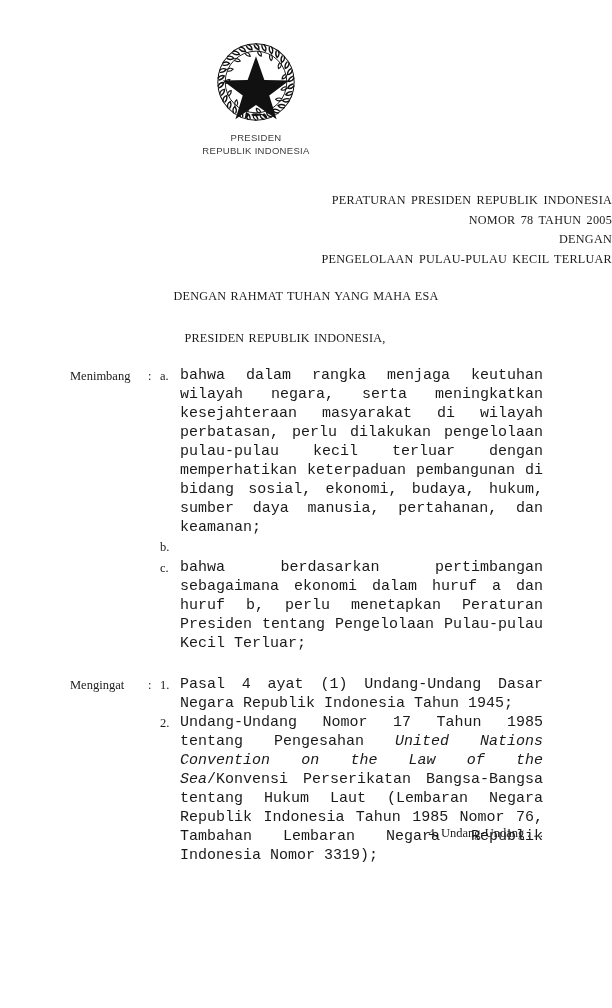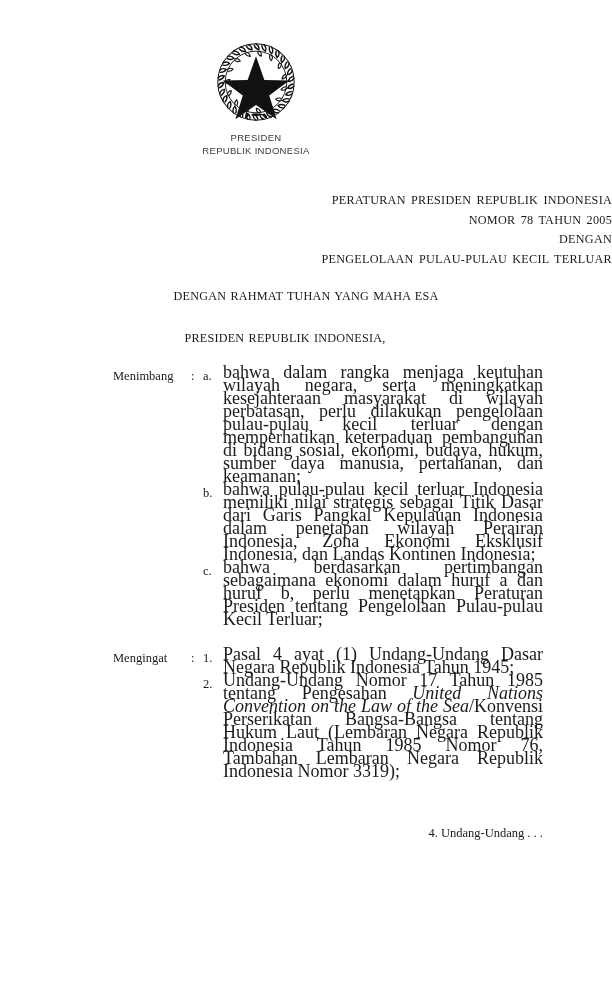--- a/index.html
+++ b/index.html
@@ -83,21 +83,20 @@
     position: absolute;
     top: 366px;
     left: 70px;
     width: 473px;
   }
 
   .clause {
     display: flex;
     align-items: flex-start;
     margin-bottom: 0;
-    margin-left: 43px;
   }
   .clause.spaced-top { margin-top: 22px; justify-content: center; }
 
   .label-col {
     width: 78px;
     flex: 0 0 78px;
     font-size: 12.5px;
     line-height: 20.8px;
   }
   .colon-col {
@@ -107,25 +106,26 @@
     line-height: 20.8px;
   }
   .marker-col {
     width: 20px;
     flex: 0 0 20px;
     font-size: 12.5px;
     line-height: 20.8px;
   }
   .text-col {
     flex: 1 1 auto;
-    font-size: 18px;
-    line-height: 13px;
+    font-size: 15px;
+    line-height: 19px;
     text-align: justify;
     text-justify: inter-word;
     hyphens: none;
+    font-family: Liberation Mono, monospace;
   }
   .text-col.last-line-left { text-align-last: left; }
 
   .italic { font-style: italic; }
 
   
   .catchword {
     position: absolute;
     top: 823px;
     left: 0;
@@ -324,21 +324,20 @@
       <div class="label-col">Menimbang</div>
       <div class="colon-col">:</div>
       <div class="marker-col">a.</div>
       <div class="text-col last-line-left">bahwa dalam rangka menjaga keutuhan wilayah negara, serta meningkatkan kesejahteraan masyarakat di wilayah perbatasan, perlu dilakukan pengelolaan pulau-pulau kecil terluar dengan memperhatikan keterpaduan pembangunan di bidang sosial, ekonomi, budaya, hukum, sumber daya manusia, pertahanan, dan keamanan;</div>
     </div>
 
     <div class="clause">
       <div class="label-col"></div>
       <div class="colon-col"></div>
       <div class="marker-col">b.</div>
-      <div class="text-col last-line-left">bahwa pulau-pulau kecil terluar Indonesia memiliki nilai strategis sebagai Titik Dasar dari Garis Pangkal Kepulauan Indonesia dalam penetapan wilayah Perairan Indonesia, Zona Ekonomi Eksklusif Indonesia, dan Landas Kontinen Indonesia;</div>
     </div>
 
     <div class="clause">
       <div class="label-col"></div>
       <div class="colon-col"></div>
       <div class="marker-col">c.</div>
       <div class="text-col last-line-left">bahwa berdasarkan pertimbangan sebagaimana ekonomi dalam huruf a dan huruf b, perlu menetapkan Peraturan Presiden tentang Pengelolaan Pulau-pulau Kecil Terluar;</div>
     </div>
 
     <div class="clause spaced-top">

